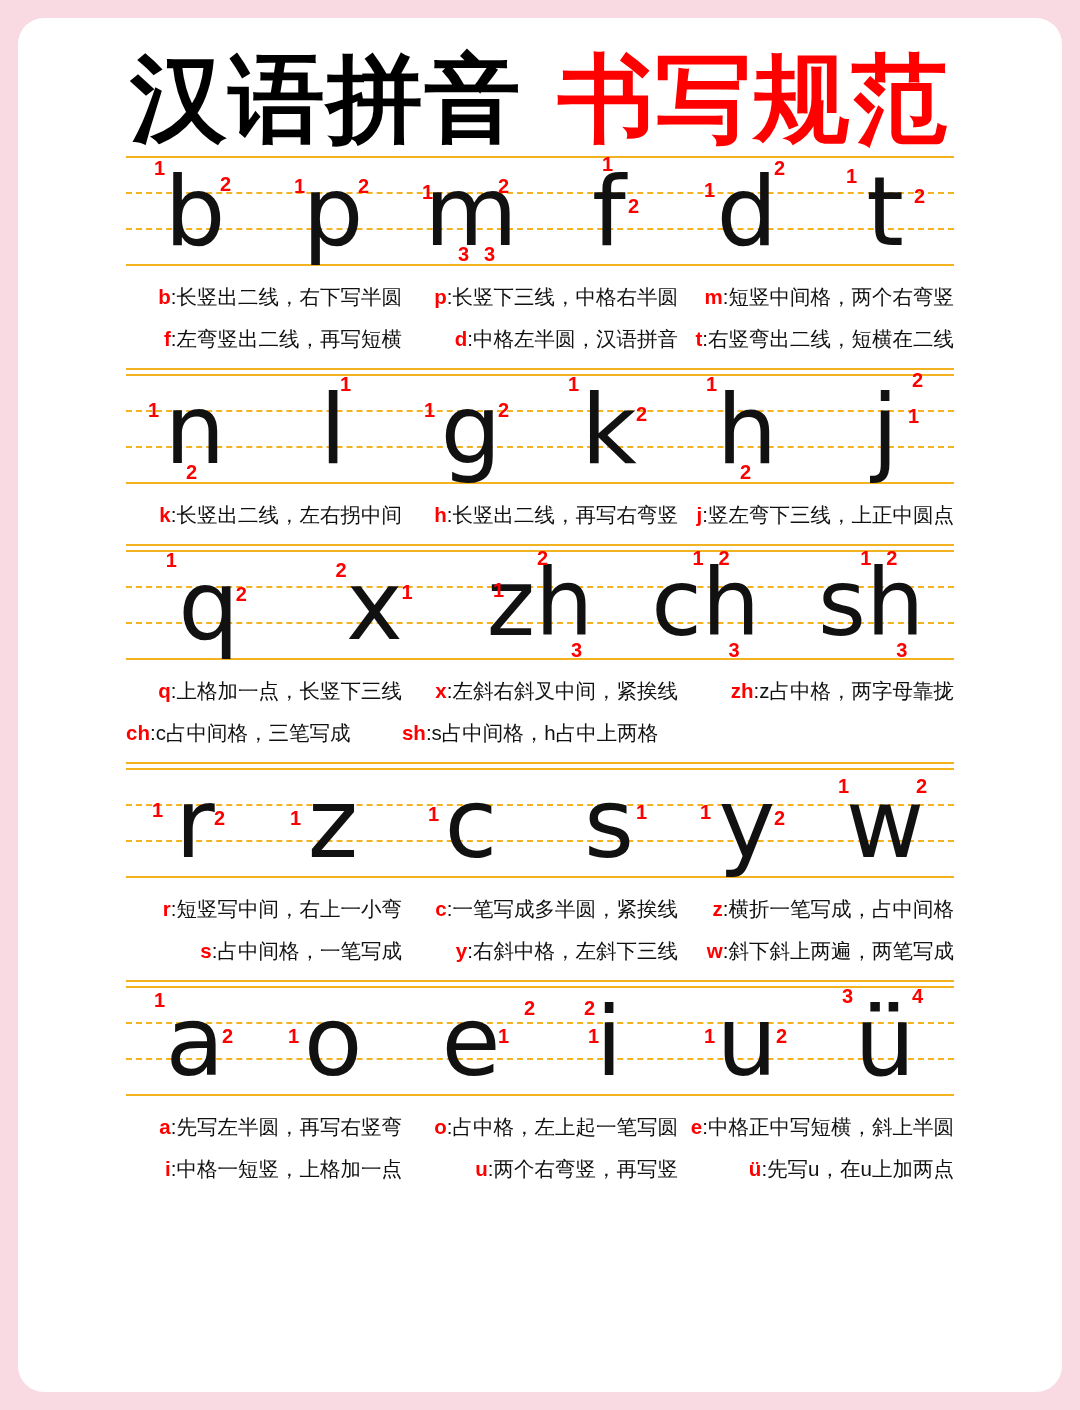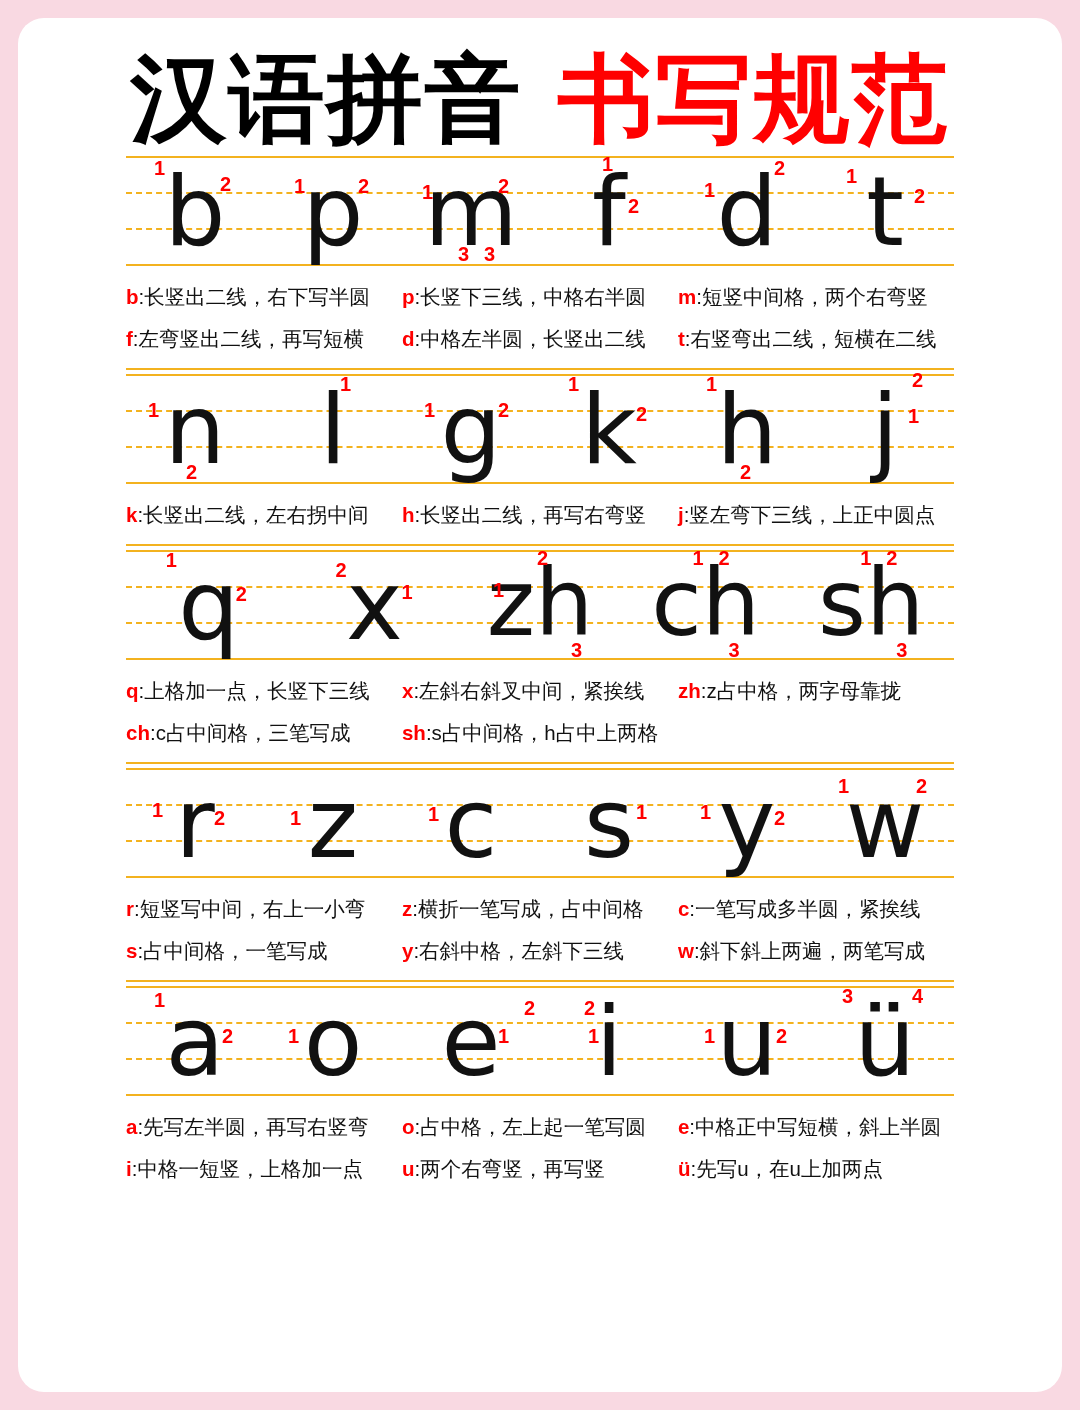--- a/index.html
+++ b/index.html
@@ -118,21 +118,21 @@
   .note {
     font-size: 20.5px;
     color: #111111;
     white-space: nowrap;
     font-family: "Liberation Sans", sans-serif;
   }
   .note .k {
     color: #ff0000;
     font-weight: bold;
   }
-  .note-row.c3 .note { width: 33.33%; }
+  .note-row.c3 .note { width: 33.33%; text-align: right; }
   .note-row.c2 .note { width: 33.33%; }
 
   .rule {
     width: 828px;
     margin: 6px auto 0 auto;
     border-top: 2px solid #f3b21f;
   }
 </style>
 </head>
 <body>
@@ -187,21 +187,21 @@
     </div>
 
     <div class="notes">
       <div class="note-row c3">
         <div class="note"><span class="k">b</span>:<span>长竖出二线，右下写半圆</span></div>
         <div class="note"><span class="k">p</span>:<span>长竖下三线，中格右半圆</span></div>
         <div class="note"><span class="k">m</span>:<span>短竖中间格，两个右弯竖</span></div>
       </div>
       <div class="note-row c3">
         <div class="note"><span class="k">f</span>:<span>左弯竖出二线，再写短横</span></div>
-        <div class="note"><span class="k">d</span>:<span>中格左半圆，长竖出二线</span></div>
+        <div class="note"><span class="k">d</span>:<span>中格左半圆，汉语拼音</span></div>
         <div class="note"><span class="k">t</span>:<span>右竖弯出二线，短横在二线</span></div>
       </div>
     </div>
     <div class="rule"></div>
   </div>
 
   <div class="section">
     <div class="staff">
       <div class="line l1"></div>
       <div class="line dashed l2"></div>
@@ -338,22 +338,22 @@
           <span class="ch mid">w</span>
           <span class="mark" style="left:18px; top:12px;">1</span>
           <span class="mark" style="left:96px; top:12px;">2</span>
         </div>
       </div>
     </div>
 
     <div class="notes">
       <div class="note-row c3">
         <div class="note"><span class="k">r</span>:<span>短竖写中间，右上一小弯</span></div>
+        <div class="note"><span class="k">c</span>:<span>一笔写成多半圆，紧挨线</span></div>
         <div class="note"><span class="k">z</span>:<span>横折一笔写成，占中间格</span></div>
-        <div class="note"><span class="k">c</span>:<span>一笔写成多半圆，紧挨线</span></div>
       </div>
       <div class="note-row c3">
         <div class="note"><span class="k">s</span>:<span>占中间格，一笔写成</span></div>
         <div class="note"><span class="k">y</span>:<span>右斜中格，左斜下三线</span></div>
         <div class="note"><span class="k">w</span>:<span>斜下斜上两遍，两笔写成</span></div>
       </div>
     </div>
     <div class="rule"></div>
   </div>
 

